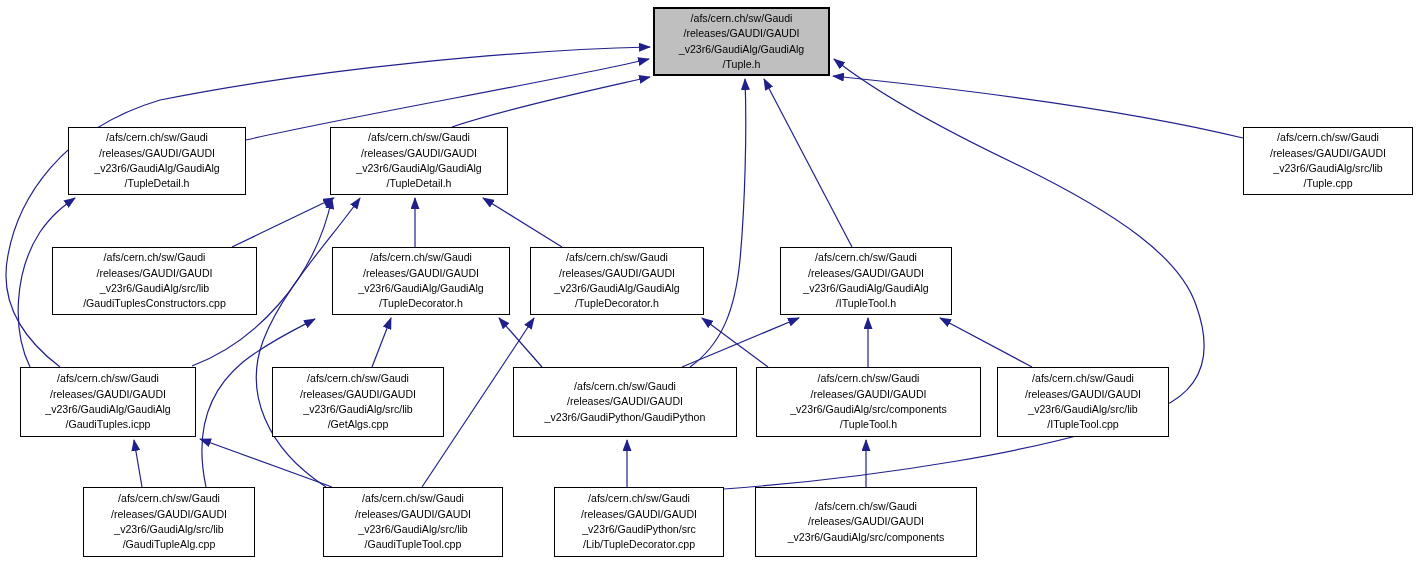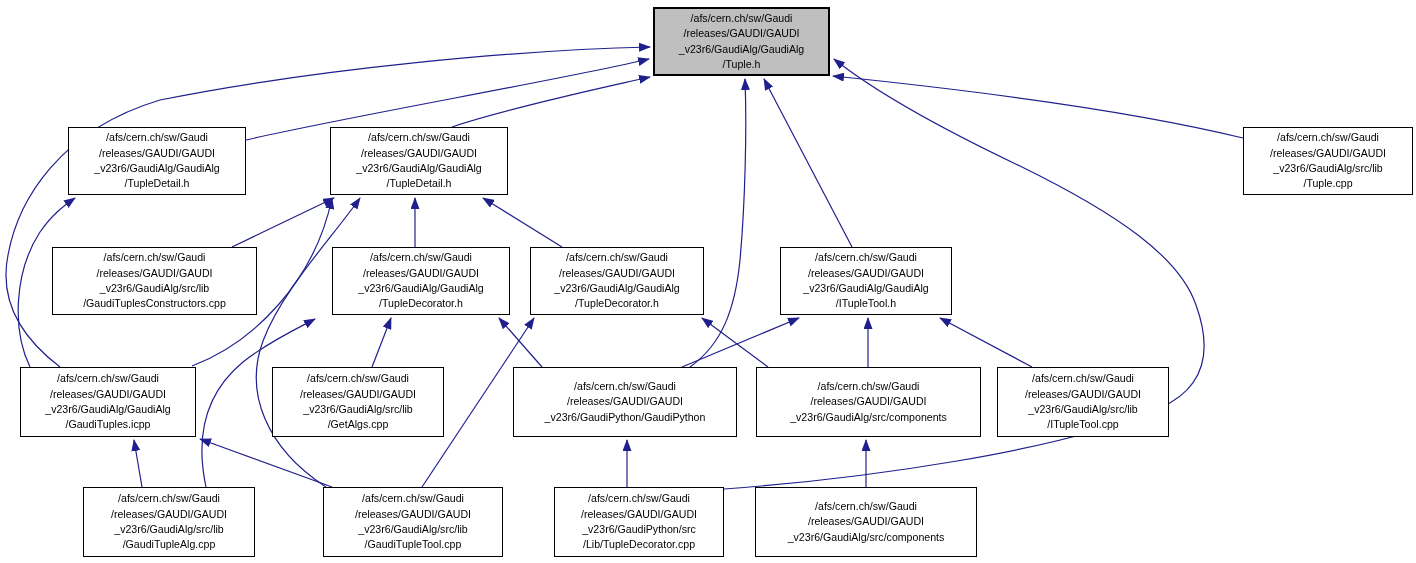--- a/index.html
+++ b/index.html
@@ -142,20 +142,21 @@
       </div>
       <div class="graph-node" style="left: 513px; top: 367px; width: 224px; height: 70px;">
         <span>/afs/cern.ch/sw/Gaudi</span>
         <span>/releases/GAUDI/GAUDI</span>
         <span>_v23r6/GaudiPython/GaudiPython</span>
       </div>
       <div class="graph-node" style="left: 756px; top: 367px; width: 225px; height: 70px;">
         <span>/afs/cern.ch/sw/Gaudi</span>
         <span>/releases/GAUDI/GAUDI</span>
         <span>_v23r6/GaudiAlg/src/components</span>
+        <span>/TupleTool.h</span>
       </div>
       <div class="graph-node" style="left: 997px; top: 367px; width: 172px; height: 70px;">
         <span>/afs/cern.ch/sw/Gaudi</span>
         <span>/releases/GAUDI/GAUDI</span>
         <span>_v23r6/GaudiAlg/src/lib</span>
         <span>/ITupleTool.cpp</span>
       </div>
       <div class="graph-node" style="left: 83px; top: 487px; width: 172px; height: 70px;">
         <span>/afs/cern.ch/sw/Gaudi</span>
         <span>/releases/GAUDI/GAUDI</span>

